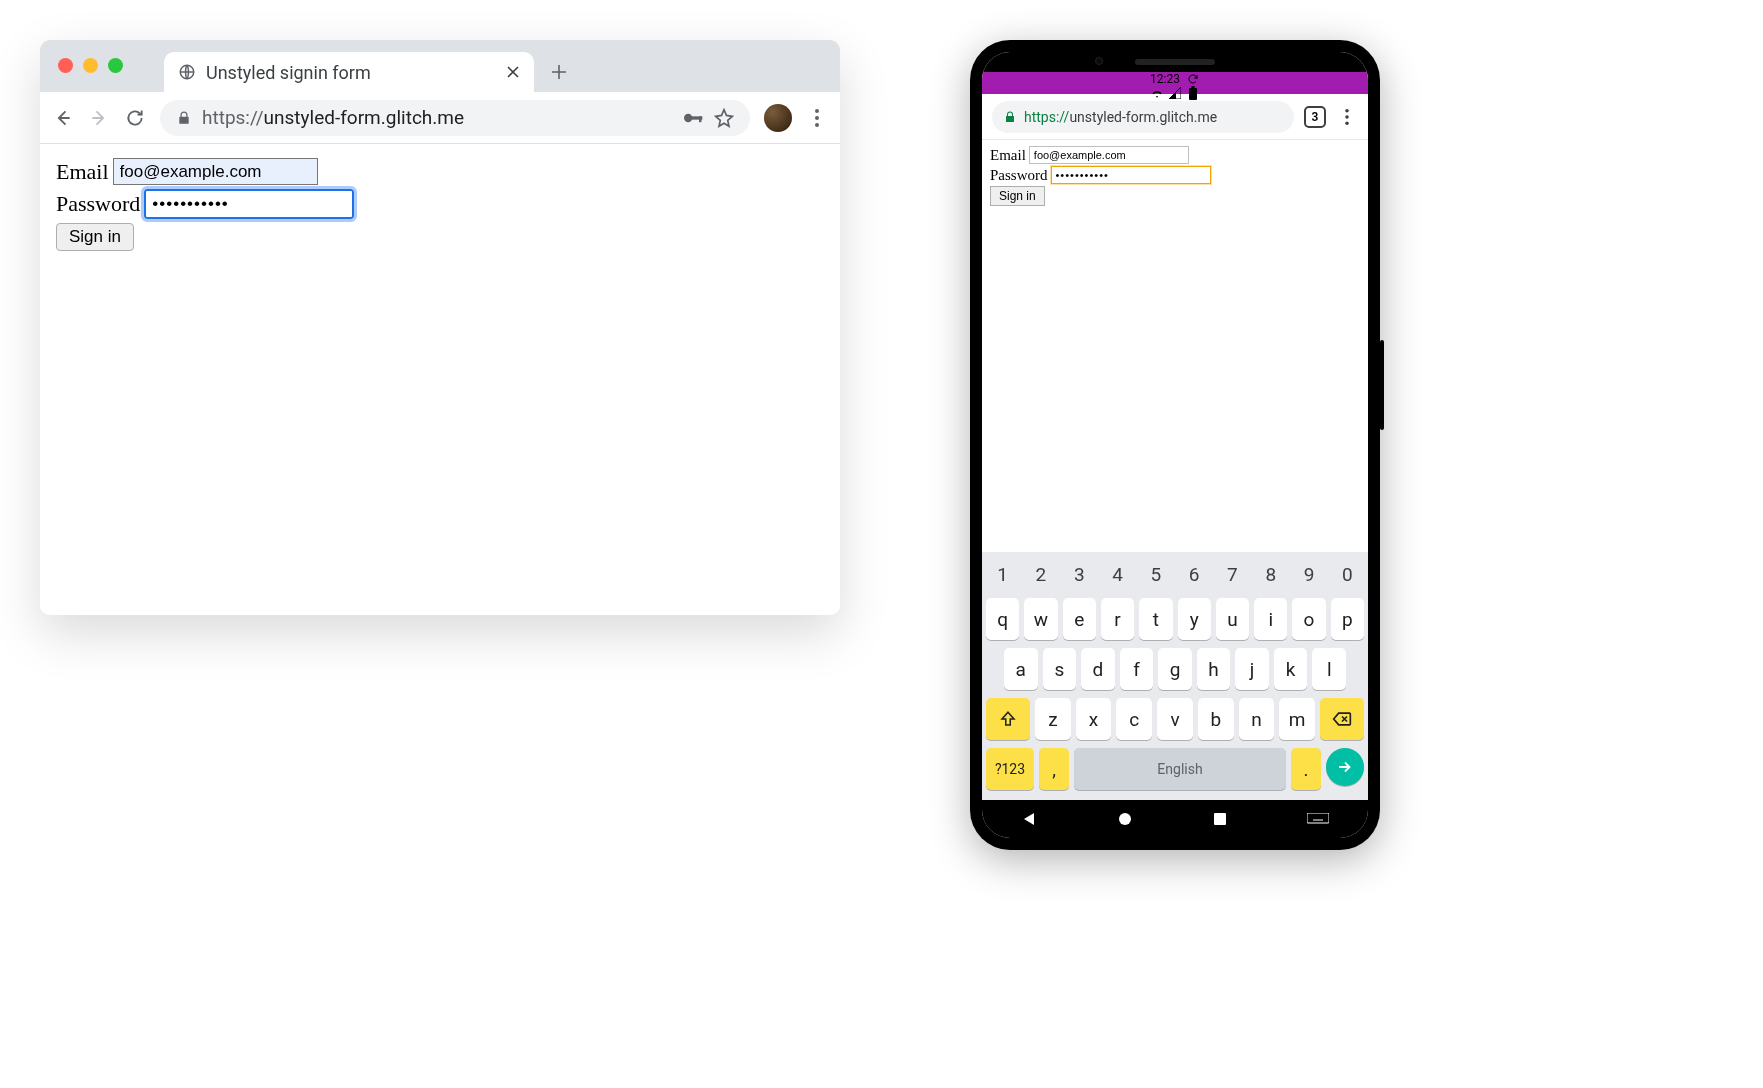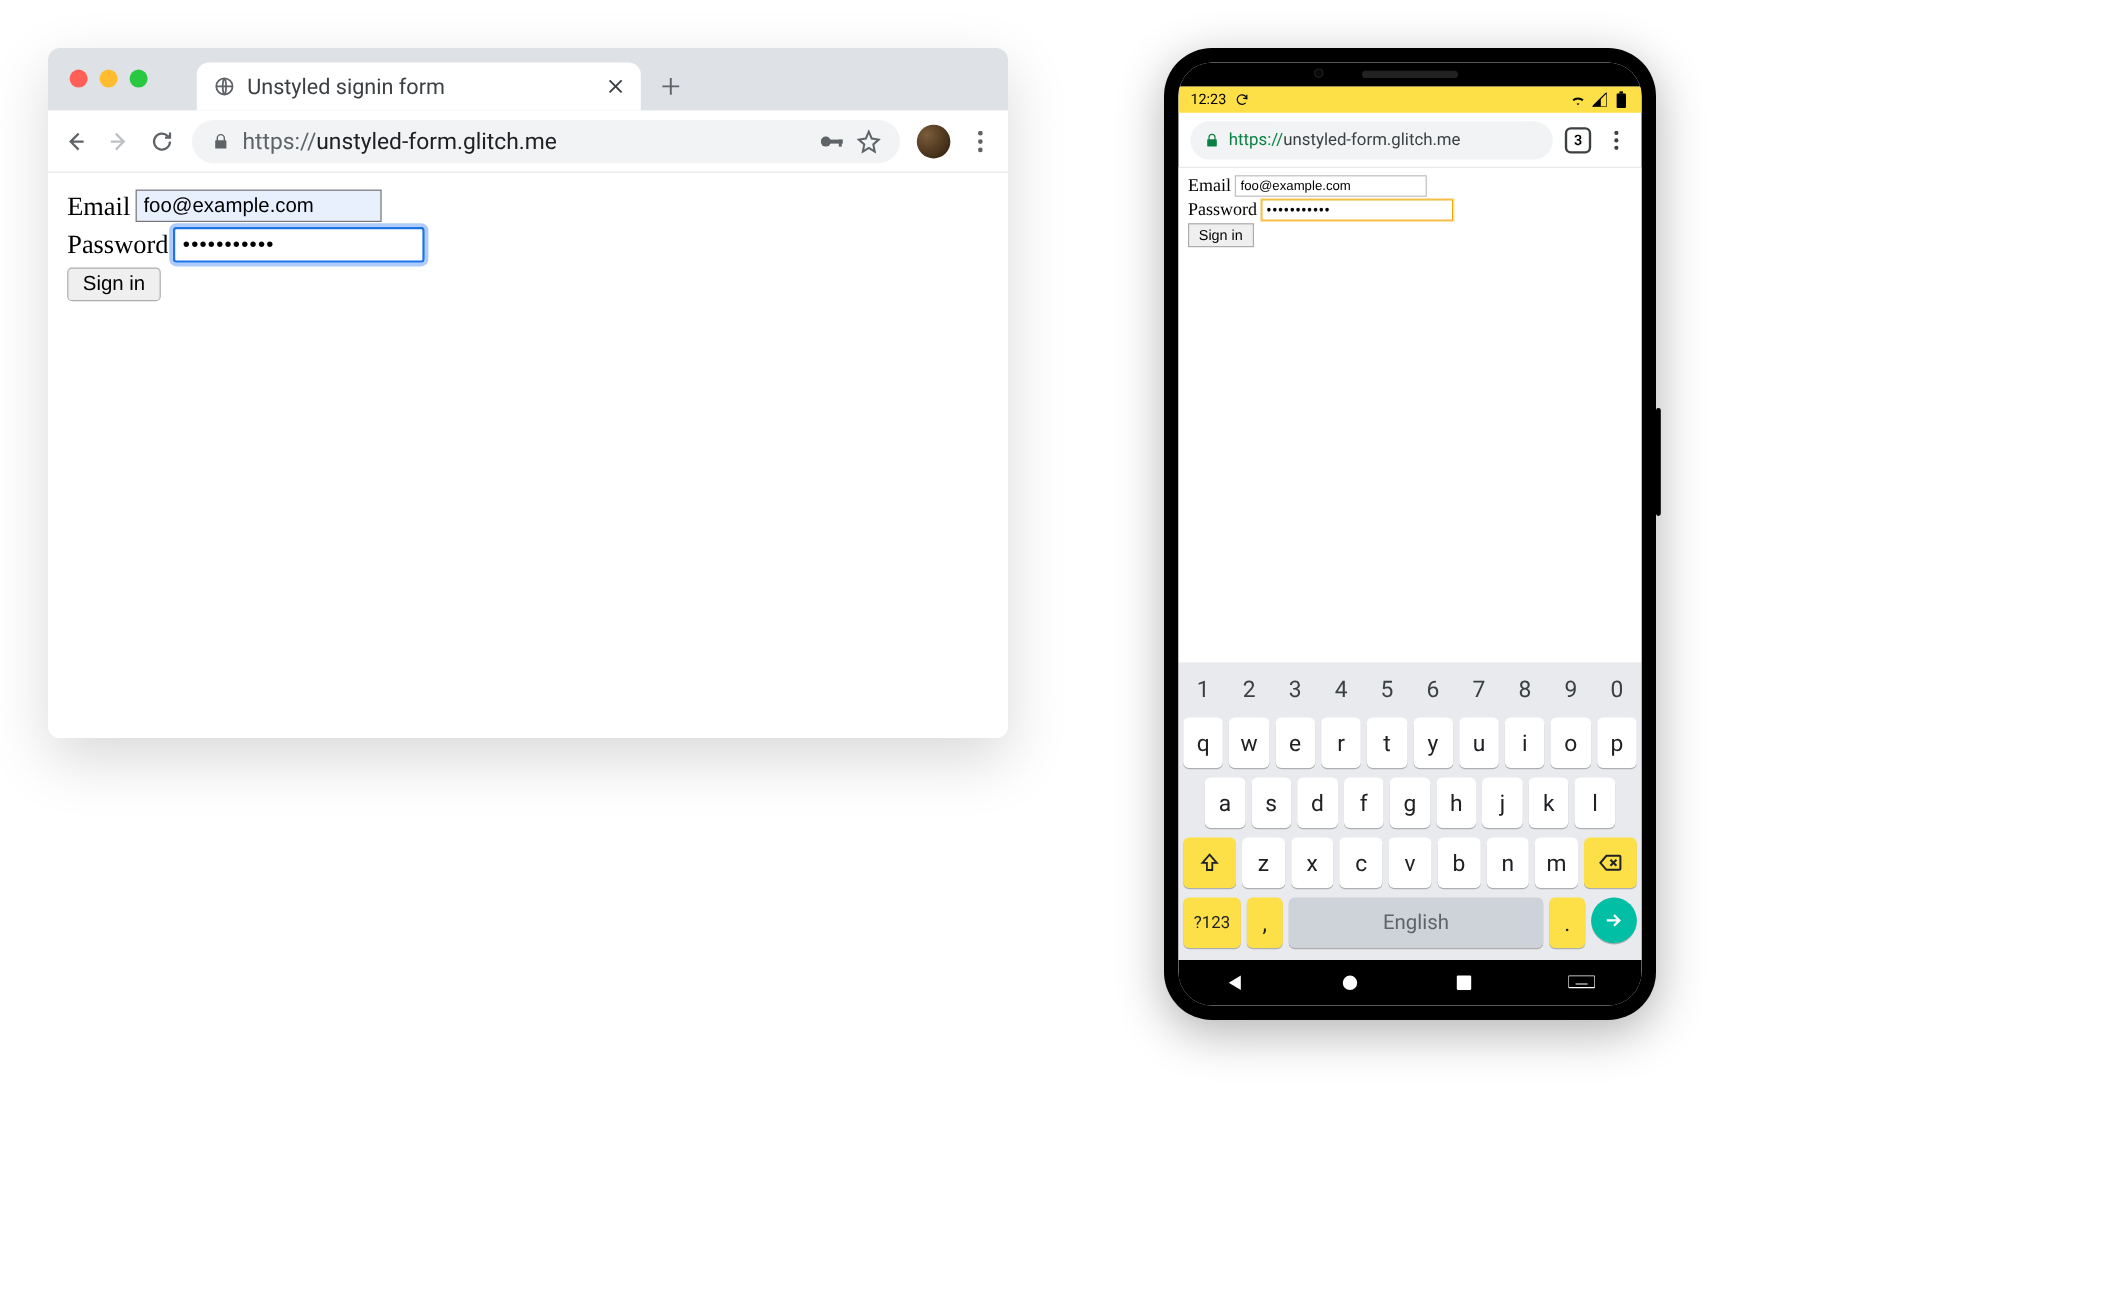--- a/index.html
+++ b/index.html
@@ -143,22 +143,22 @@
       background: #fff; border-radius: 28px; overflow: hidden;
       display:flex; flex-direction:column;
     }
     .phone-top {
       height: 20px; background:#000; display:flex; align-items:center; justify-content:center;
       position:relative;
     }
     .speaker { width:80px; height:6px; background:#222; border-radius:3px;}
     .camera { position:absolute; left:50%; top:5px; transform:translateX(-80px); width:8px; height:8px; border-radius:50%; background:#0a0a0a; border:1px solid #222;}
     .status-bar {
-      height: 22px; background:#fde047; display:flex; align-items:center; justify-content:space-between;
-      padding: 0 10px; font-size:12px; color:#000;
+      height: 22px; background:#a21caf; display:flex; align-items:center; justify-content:space-between;
+      padding: 0 10px; font-size:12px; color:#000;flex-direction:column;
     }
     .status-right { display:flex; gap:4px; align-items:center; }
     .status-icon { width:14px; height:14px; display:flex; align-items:center; justify-content:center;}
     .mobile-omnibox-row {
       height: 46px; display:flex; align-items:center; gap:10px; padding:0 10px;
       border-bottom: 1px solid #e8e8e8;
     }
     .mobile-omnibox {
       flex:1; height:32px; background:#f1f3f4; border-radius:16px;
       display:flex; align-items:center; padding:0 12px; gap:8px; font-size:14px;
@@ -196,21 +196,21 @@
     }
     .krow { display:flex; justify-content:center; gap:5px;}
     .kkey {
       background:#fff; border-radius:5px; height:42px; min-width:30px;
       display:flex; align-items:center; justify-content:center;
       font-size:19px; color:#202124; box-shadow: 0 1px 0 rgba(0,0,0,0.25);
       flex:1;
     }
     .kkey.num { background:transparent; box-shadow:none; font-size:19px; color:#3c4043; height:32px;}
     .kkey.fn { background:#fde047; }
-    .kkey.space { flex:5; background:#ced2d9; font-size:17px; color:#5f6368;}
+    .kkey.space { flex:5; background:#ced2d9; font-size:14px; color:#5f6368;}
     .kkey.enter { background:#00bfa5; color:#fff; border-radius:50%; width:38px; height:38px; flex:none; min-width:38px;}
     .kkey.small { flex:none; width:44px;}
     .kkey.txt { font-size:14px; flex:none; width:48px;}
 
     .android-nav {
       height:38px; background:#000; display:flex; align-items:center; justify-content:space-around;
       color:#fff;
     }
     .anav { width:20px; height:20px; display:flex; align-items:center; justify-content:center;}
 

